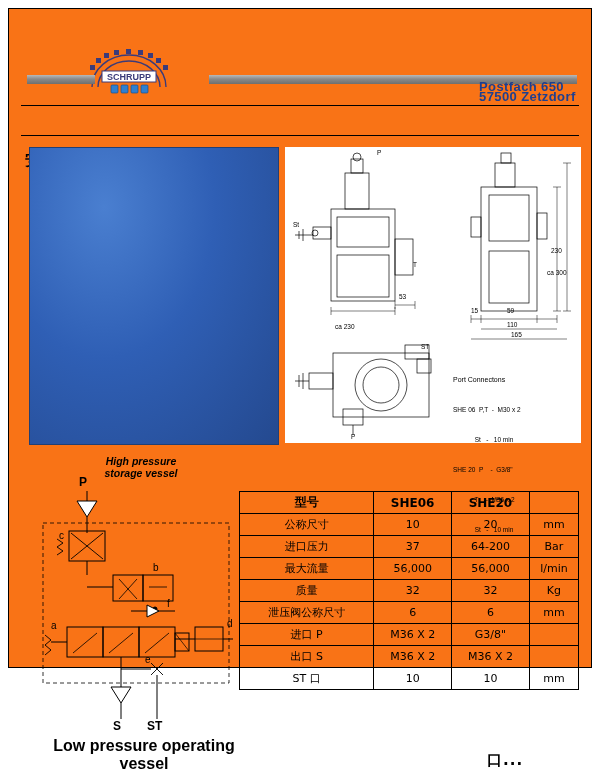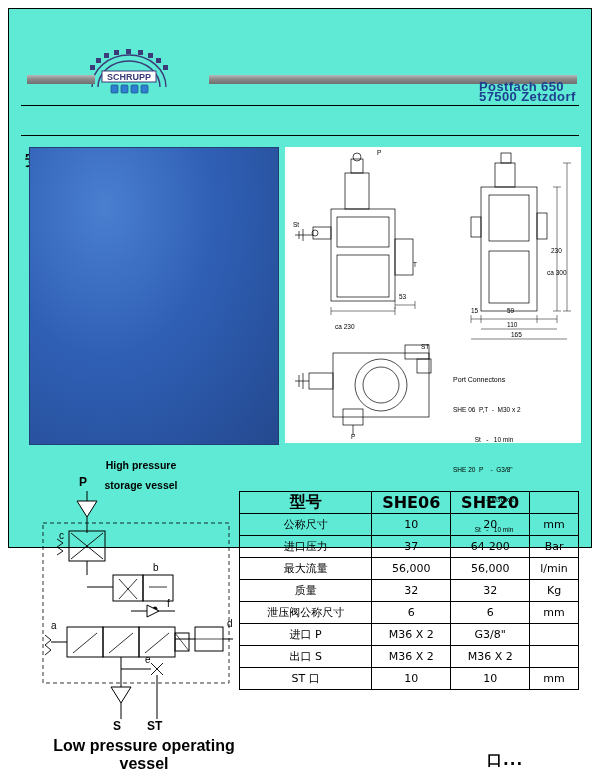--- a/index.html
+++ b/index.html
@@ -6,23 +6,23 @@
   body{
     width:600px;height:776px;
     background:#ffffff;
     font-family:"Liberation Sans", sans-serif;
     position:relative;
     overflow:hidden;
   }
   .page{
     position:absolute;
     left:8px;top:8px;
-    width:584px;height:540px;
+    width:584px;height:660px;
     border:1px solid #000;
-    background:#5eead4;
+    background:#f97316;
     box-sizing:border-box;
   }
   
   .header{
     position:absolute;left:0;top:0;width:582px;height:80px;
   }
   .logo{
     position:absolute;left:75px;top:38px;width:90px;height:48px;
   }
   .logo-svg{display:block;}
@@ -81,21 +81,21 @@
     background:#fff;
   }
   .portblock{
     position:absolute;left:168px;top:208px;font-size:6.5px;line-height:10px;color:#000;
     font-family:"Liberation Sans",sans-serif;white-space:pre;
   }
   .portblock .ptitle{font-size:7px;}
   
   .schem-caption-top{
     position:absolute;left:42px;top:446px;width:180px;text-align:center;
-    font-size:10.5px;font-weight:bold;color:#000;line-height:20px;
+    font-size:10.5px;font-weight:bold;color:#000;line-height:12px;font-style:italic;
   }
   .schem-caption-bottom{
     position:absolute;left:30px;top:728px;width:210px;text-align:center;
     font-size:16px;font-weight:bold;color:#000;
   }
   .schematic{
     position:absolute;left:18px;top:478px;width:228px;height:248px;
   }
   
   .specs-title{
@@ -111,21 +111,21 @@
   }
   table.specs td,table.specs th{
     border:1px solid #000;
     text-align:center;
     font-size:11px;
     height:21px;
     padding:0 2px;
     color:#000;
     font-weight:normal;
   }
-  table.specs th{font-weight:bold;font-size:16px;}
+  table.specs th{font-weight:bold;font-size:12px;}
   table.specs .c0{width:142px;}
   table.specs .c1{width:76px;}
   table.specs .c2{width:76px;}
   table.specs .c3{width:46px;}
   .footer-dots{
     position:absolute;left:478px;top:742px;
     font-size:15px;font-weight:bold;color:#000;
     font-family:"DejaVu Sans", sans-serif;
     letter-spacing:1px;
   }

